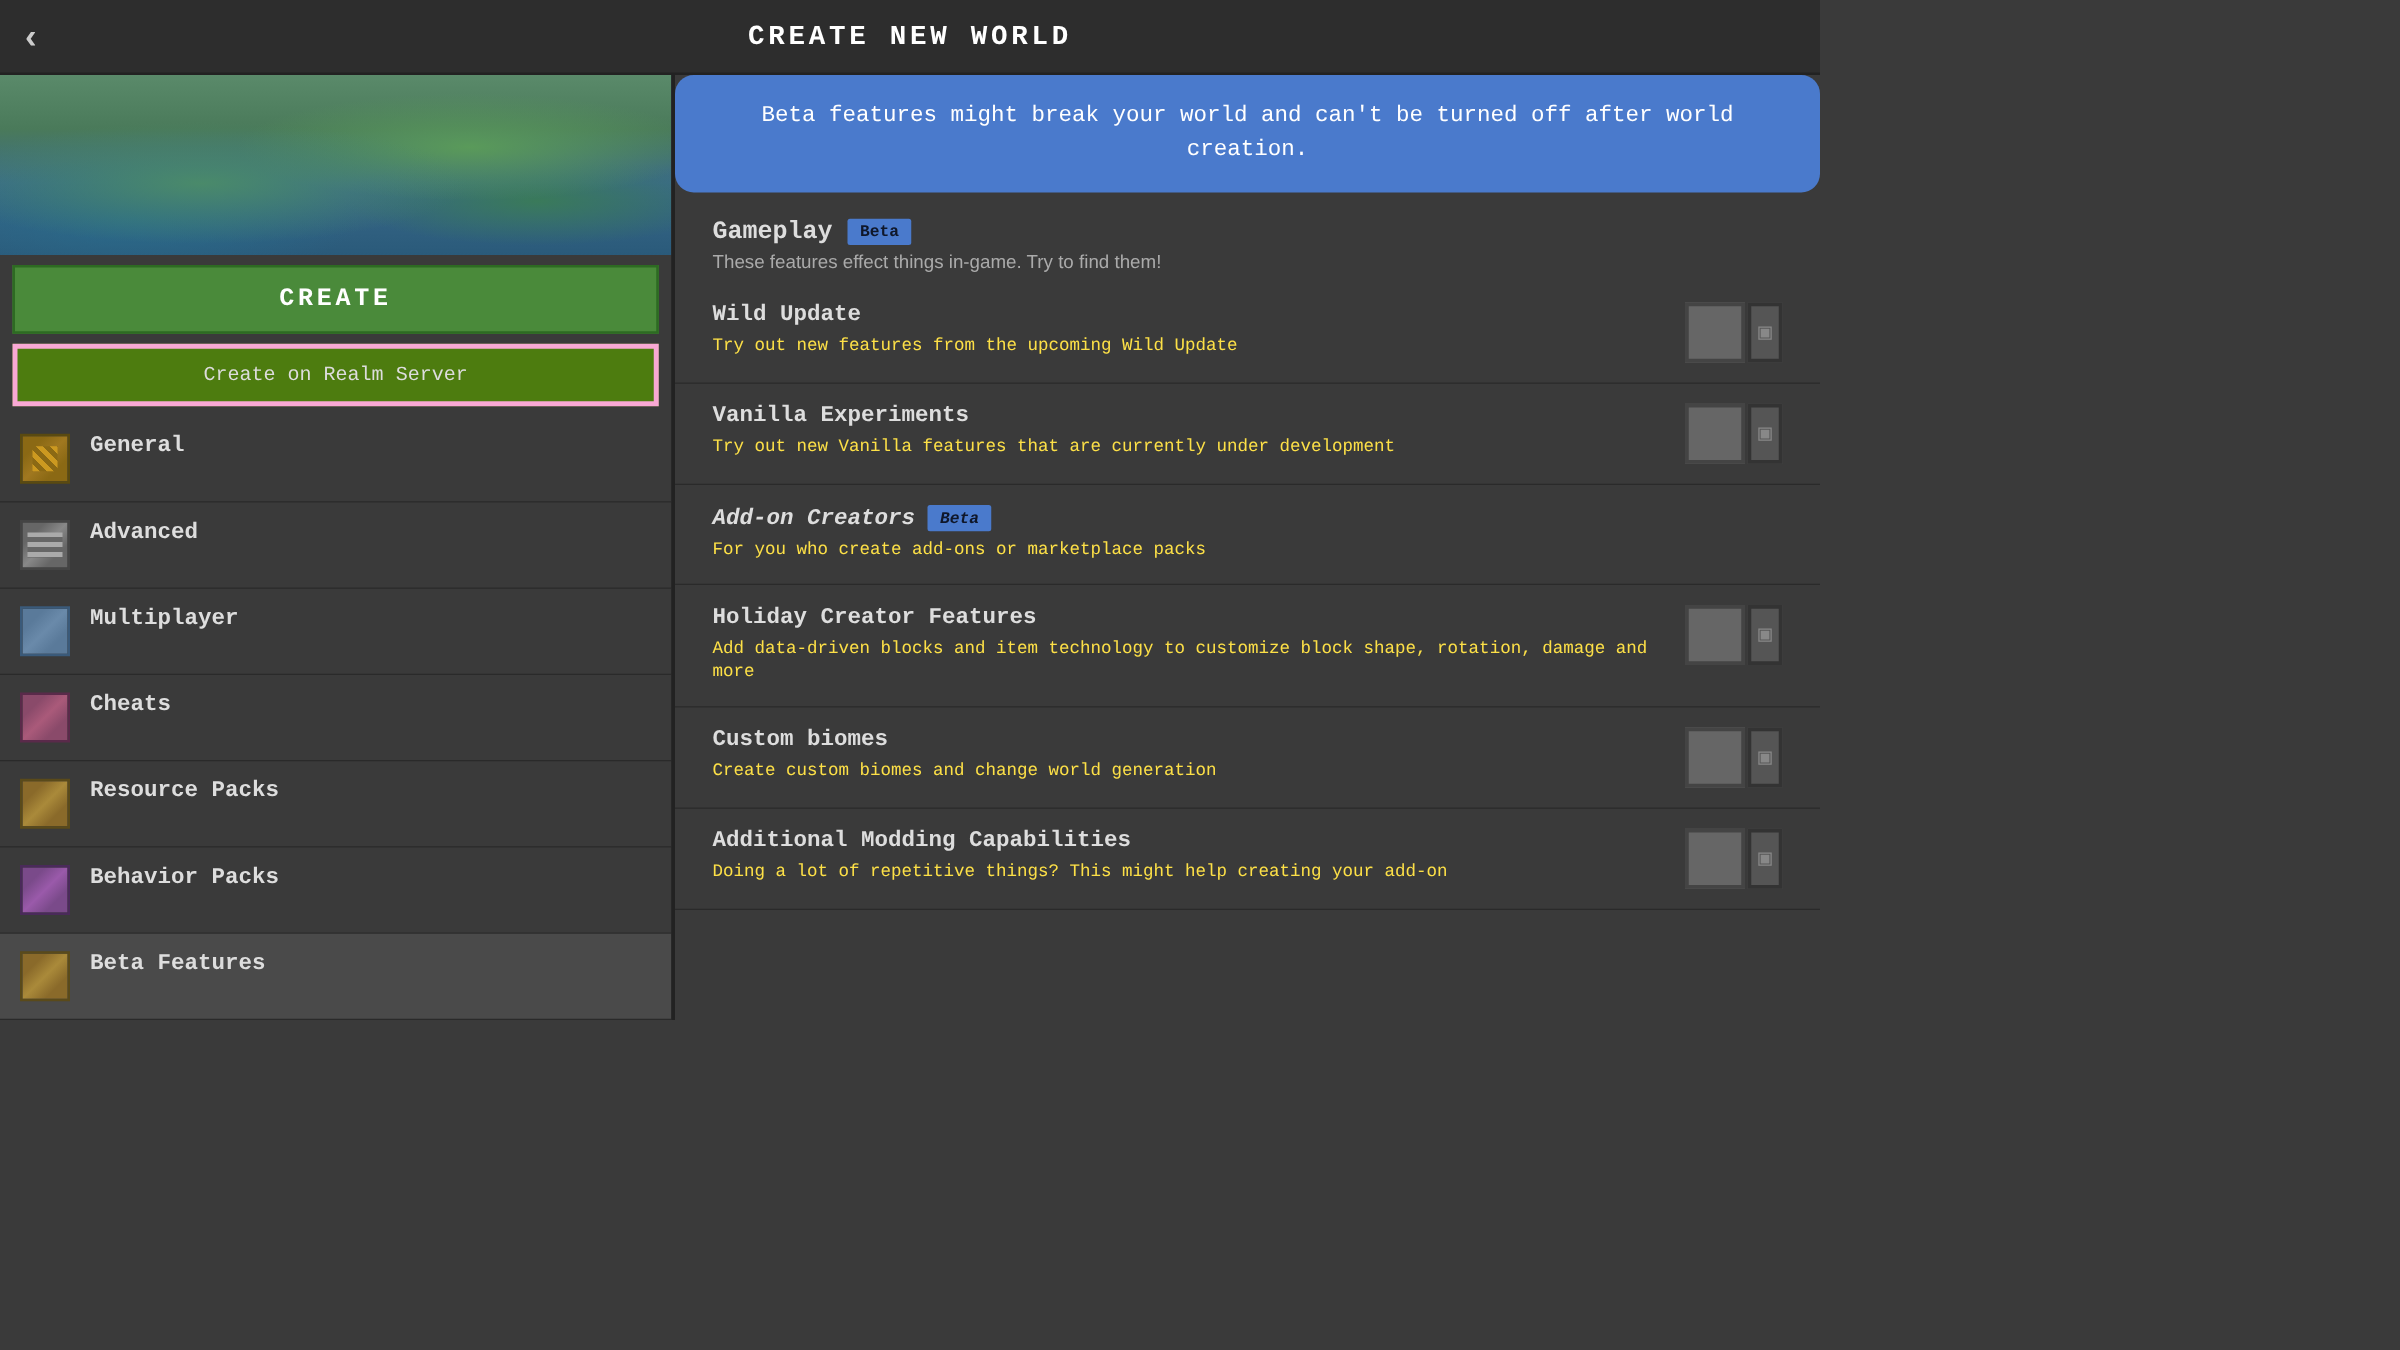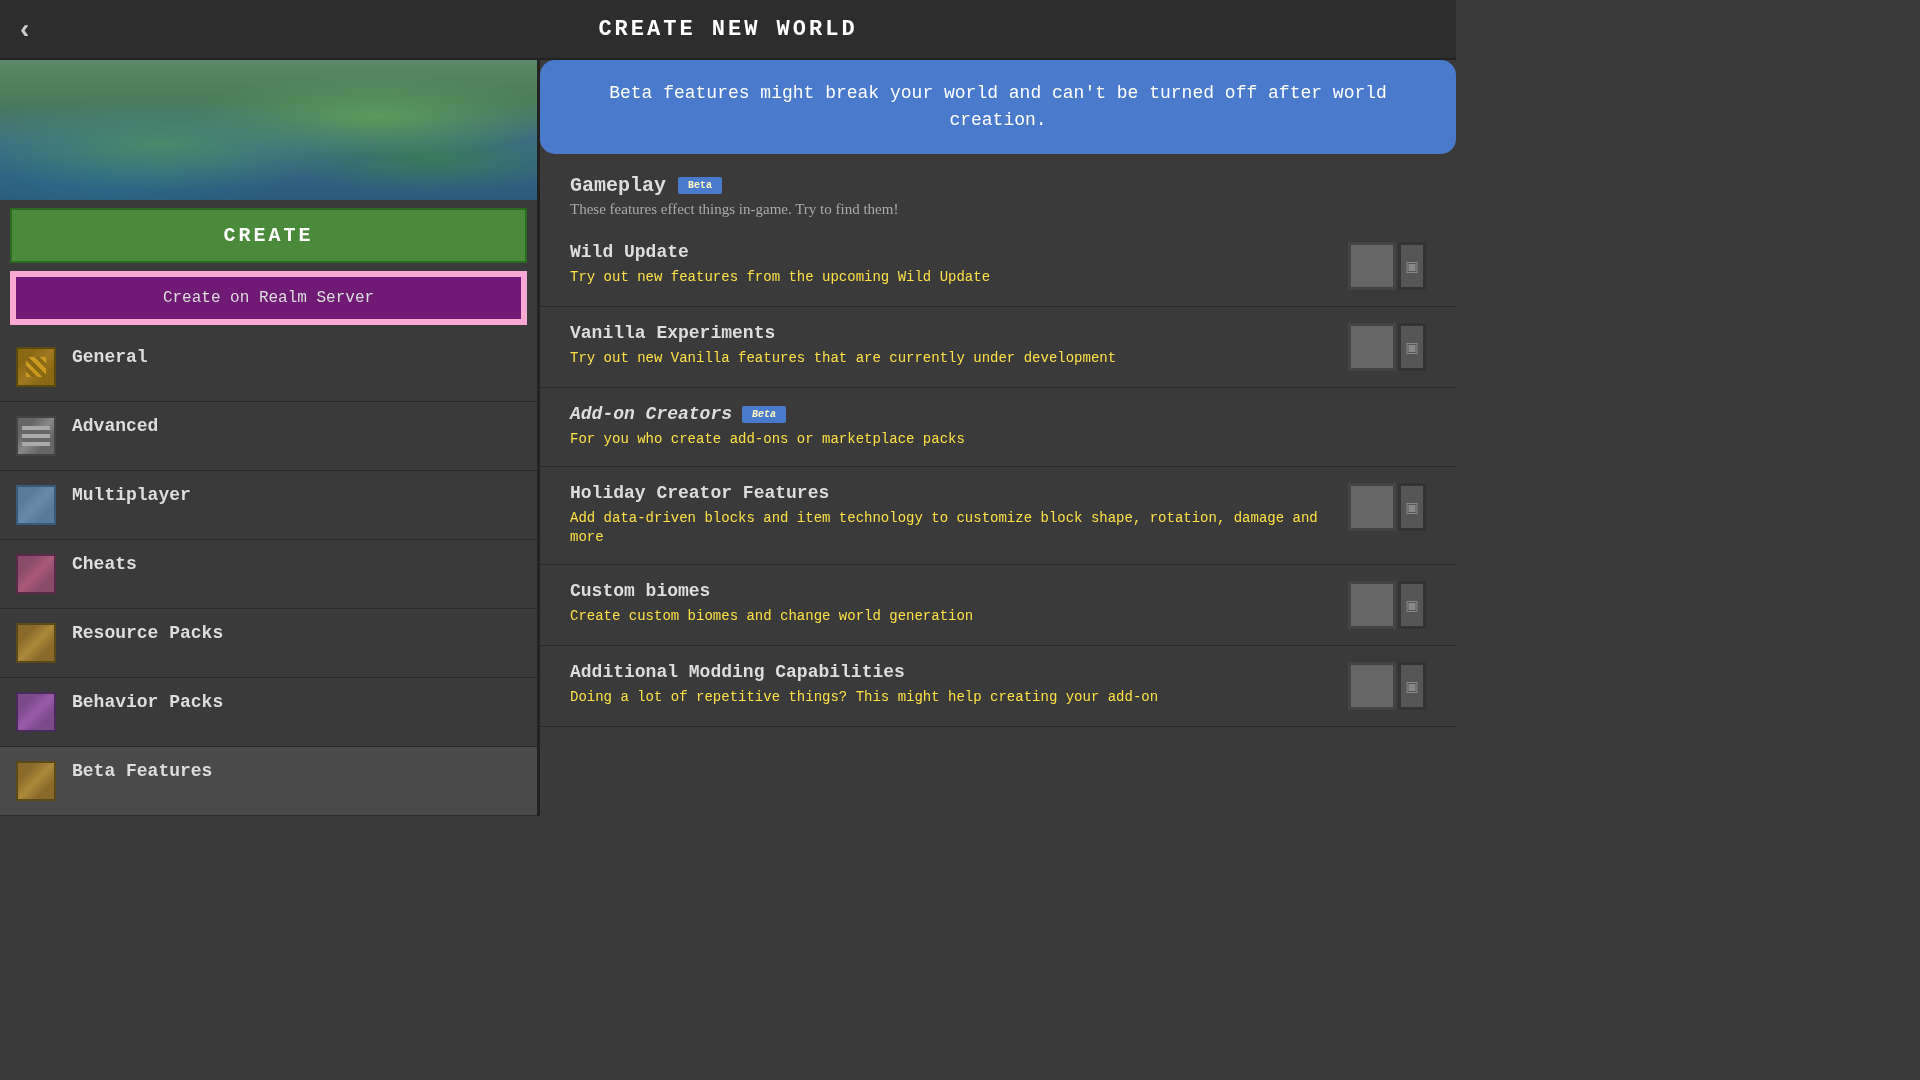--- a/index.html
+++ b/index.html
@@ -103,22 +103,22 @@
       font-family: 'Courier New', monospace;
       letter-spacing: 3px;
       padding: 14px;
       cursor: pointer;
       text-align: center;
       text-transform: uppercase;
     }
 
     .realm-button {
       margin: 0 10px 8px;
-      background: #701a75;
-      border: 6px solid #f9a8d4;
+      background: #4d7c0f;
+      border: 4px solid #f9a8d4;
       color: #ddd;
       font-size: 16px;
       font-family: 'Courier New', monospace;
       padding: 12px;
       cursor: pointer;
       text-align: center;
     }
 
     .nav-item {
       display: flex;
@@ -189,31 +189,31 @@
       font-size: 20px;
       font-family: 'Courier New', monospace;
       color: #ddd;
       font-weight: bold;
       display: flex;
       align-items: center;
       gap: 12px;
     }
     .beta-badge {
       background: #4a7acc;
-      color: #fef9c3;
-      font-size: 10px;
+      color: #0f172a;
+      font-size: 13px;
       font-family: 'Courier New', monospace;
       padding: 3px 10px;
       border-radius: 2px;
       text-align: center;
     }
     .section-desc {
       color: #aaa;
       font-size: 15px;
-      font-family: Liberation Serif, serif;
+      font-family: Liberation Sans, sans-serif;
       margin-top: 4px;
     }
 
     .feature-item {
       display: flex;
       align-items: flex-start;
       justify-content: space-between;
       padding: 16px 30px;
       border-bottom: 1px solid #2a2a2a;
     }

